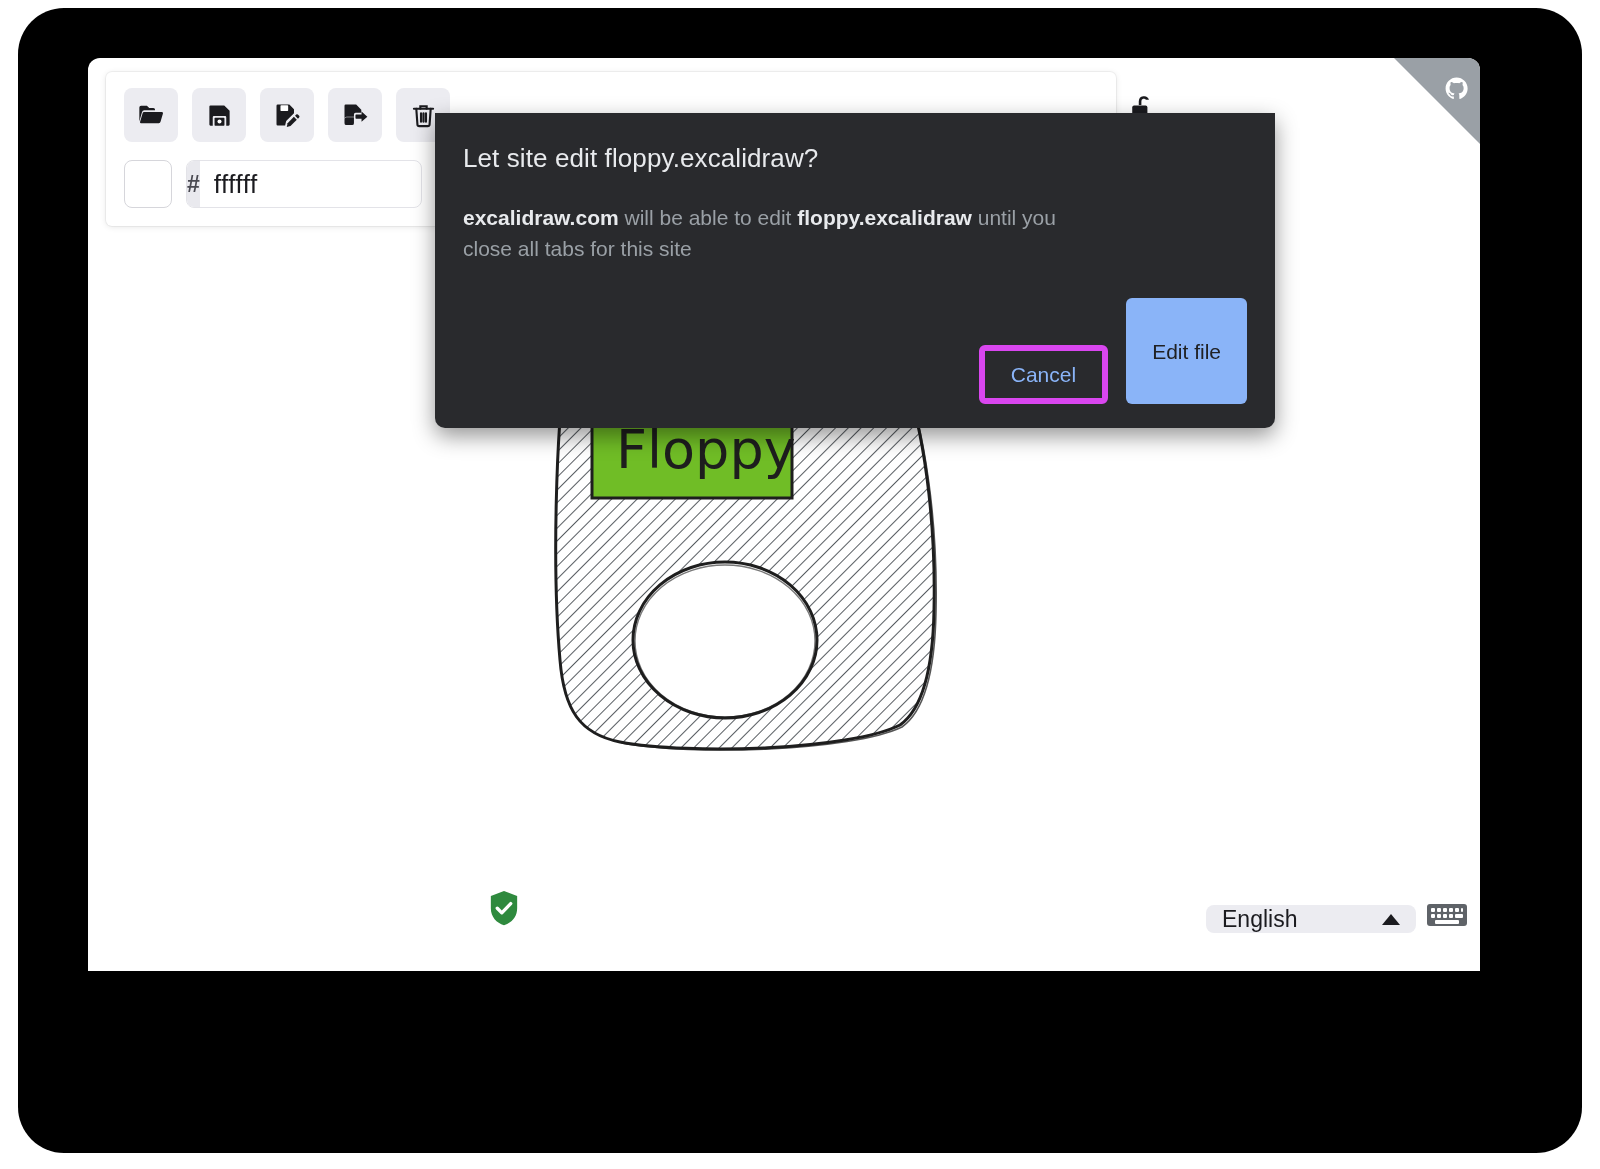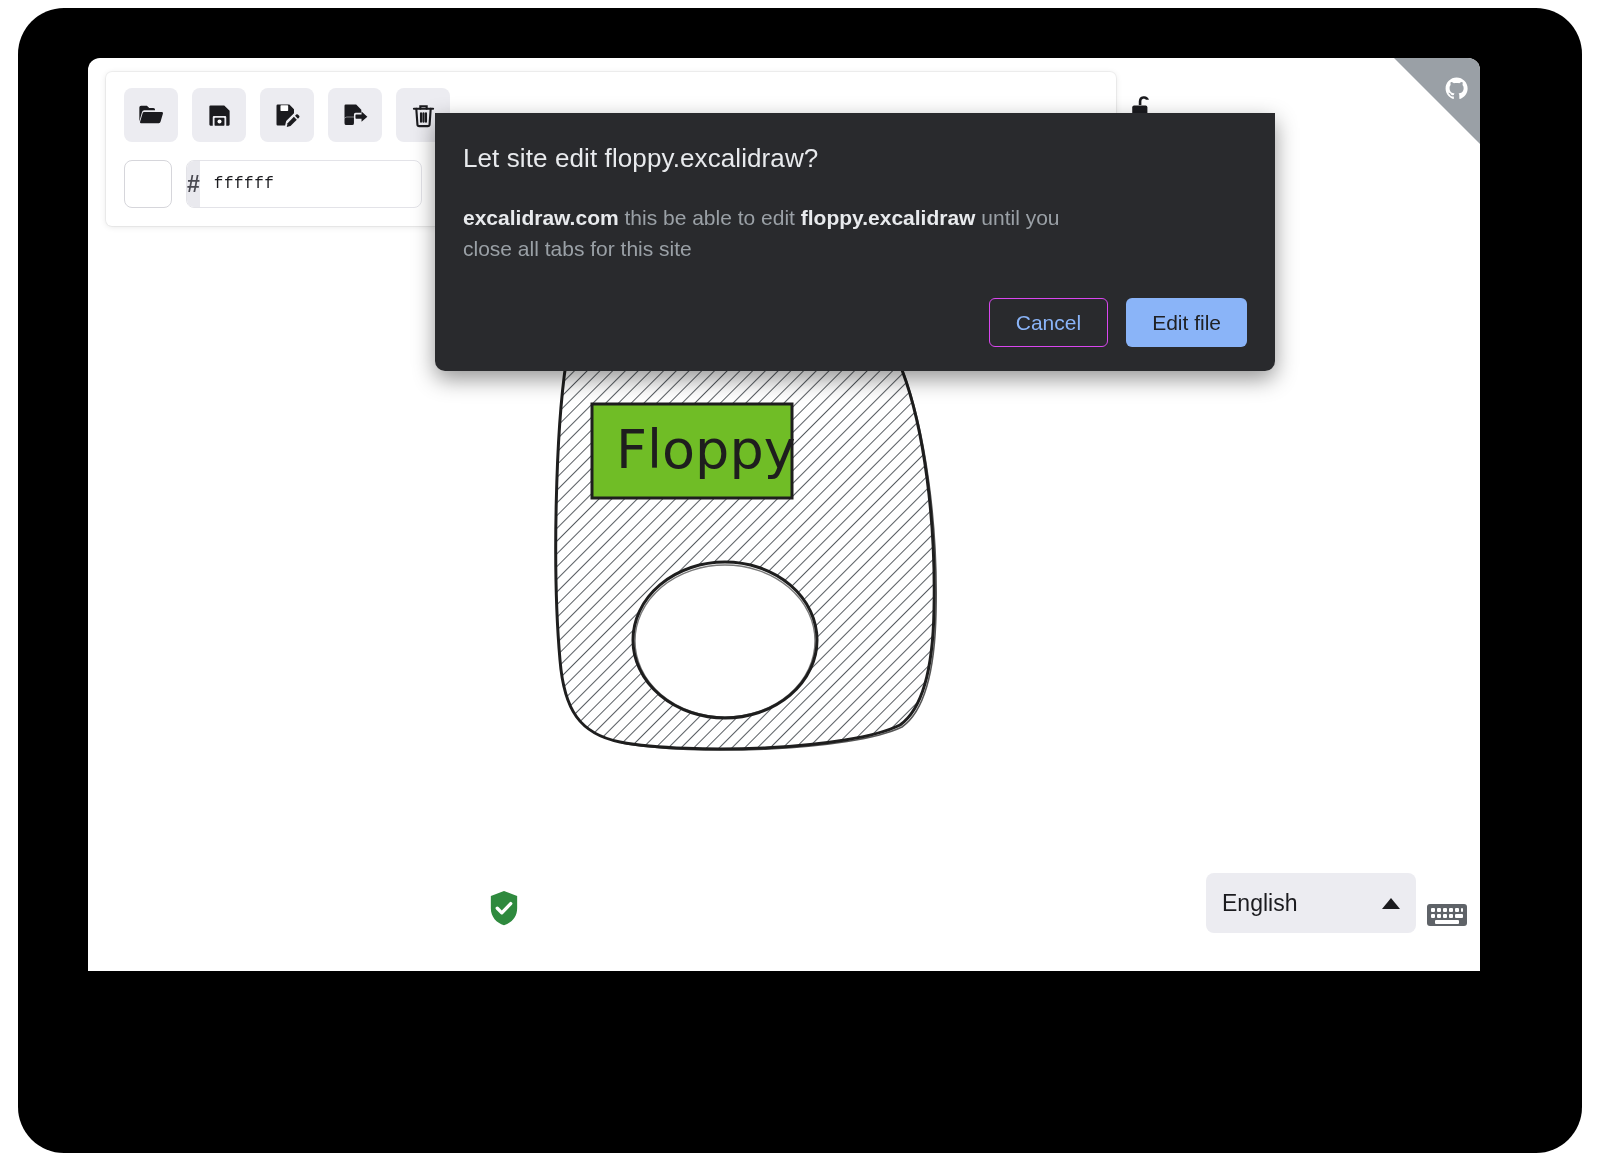--- a/index.html
+++ b/index.html
@@ -185,22 +185,22 @@
     justify-content: center;
     font-size: 23px;
     color: #4a4a52;
     font-weight: 600;
   }
   .hexval {
     flex: 1;
     border: none;
     outline: none;
     background: transparent;
-    font-family: Liberation Mono, monospace;
-    font-size: 16px;
+    font-family: Liberation Sans, sans-serif;
+    font-size: 26px;
     color: #1b1b1f;
     padding: 0 14px;
     letter-spacing: 0.5px;
   }
 
   
   .unlock-icon {
     position: absolute;
     left: 1040px;
     top: 34px;
@@ -264,21 +264,21 @@
   .lang-wrap {
     position: absolute;
     right: 64px;
     bottom: 38px;
     display: flex;
     align-items: center;
     gap: 16px;
   }
   .lang-select {
     width: 210px;
-    height: 60px;
+    height: 28px;
     border-radius: 8px;
     background: #ececf1;
     display: flex;
     align-items: center;
     justify-content: space-between;
     padding: 0 16px;
     box-sizing: border-box;
     cursor: pointer;
     font-size: 23px;
     color: #1b1b1f;
@@ -351,21 +351,22 @@
     font-size: 21px;
     border-radius: 6px;
     padding: 13px 26px;
     cursor: pointer;
     border: none;
     line-height: 1;
   }
   .btn-cancel {
     background: transparent;
     color: #8ab4f8;
-    border: 1px solid #d946ef;
+    border: 6px solid #d946ef;
+    margin-top: 47px;
   }
   .btn-primary {
     background: #8ab4f8;
     color: #202124;
     font-weight: 500;
   }
 </style>
 </head>
 <body>
 
@@ -509,21 +510,21 @@
             <rect x="17" y="15" width="4" height="4" rx="1"></rect>
             <rect x="23" y="15" width="4" height="4" rx="1"></rect>
             <rect x="29" y="15" width="8" height="4" rx="1"></rect>
             <rect x="9" y="21" width="24" height="4" rx="1"></rect>
           </g>
         </svg>
       </span>
 
       <div class="dialog">
         <h2 class="dlg-title">Let site edit floppy.excalidraw?</h2>
-        <p class="dlg-body"><b>excalidraw.com</b><span> this be able to edit </span><b>floppy.excalidraw</b><span> until you close all tabs for this site</span></p>
+        <p class="dlg-body"><b>excalidraw.com</b><span> will be able to edit </span><b>floppy.excalidraw</b><span> until you close all tabs for this site</span></p>
         <div class="dlg-actions">
           <button class="btn btn-cancel">Cancel</button>
           <button class="btn btn-primary">Edit file</button>
         </div>
       </div>
 
     </div>
   </div>
 </div>
 

